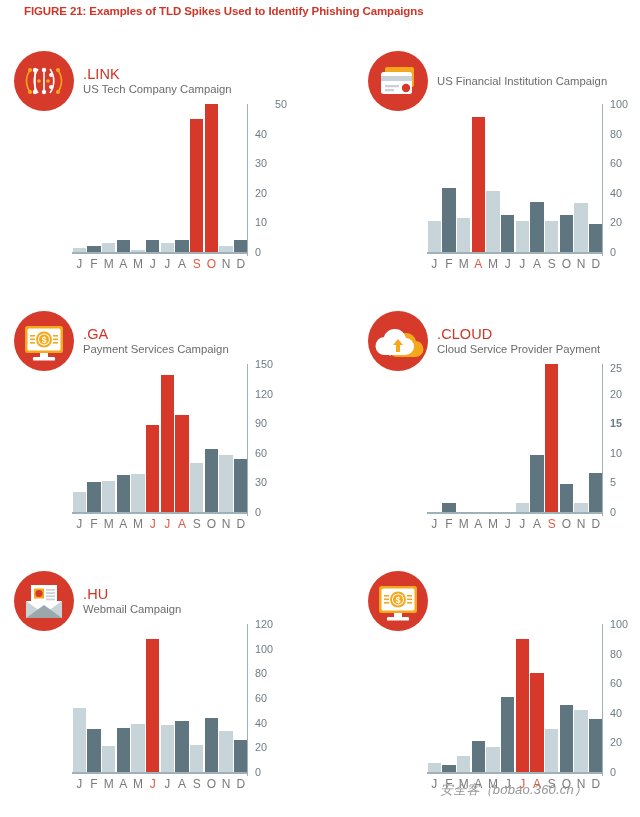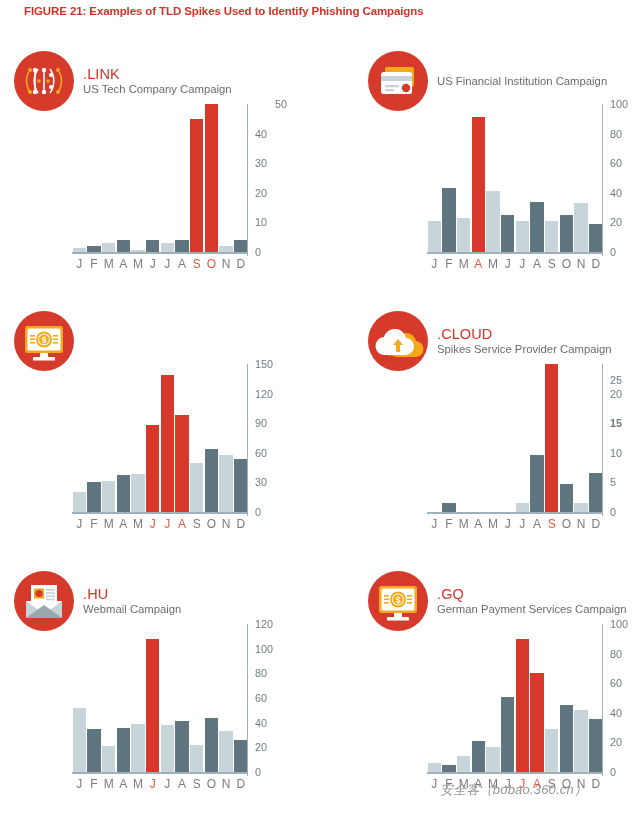--- a/index.html
+++ b/index.html
@@ -342,20 +342,24 @@
         <g fill="#f5a81c">
           <rect x="16" y="24" width="5" height="1.6"></rect>
               <rect x="16" y="27.5" width="5" height="1.6"></rect>
           <rect x="16" y="31" width="5" height="1.6"></rect>
           <rect x="39" y="24" width="5" height="1.6"></rect>
               <rect x="39" y="27.5" width="5" height="1.6"></rect>
           <rect x="39" y="31" width="5" height="1.6"></rect>
         </g>
       </svg>
         </div>
+        <div class="panel-titles">
+          <div class="tld-name">.GA</div>
+          <div class="tld-desc">Payment Services Campaign</div>
+        </div>
       </div>
       <div class="chart">
         <div class="plot">
           <div class="bars">
             <div class="bar light" title="J: 20" style="height: 19.7333px;"></div>
             <div class="bar dark" title="F: 30" style="height: 29.6px;"></div>
             <div class="bar light" title="M: 31" style="height: 30.5867px;"></div>
             <div class="bar dark" title="A: 38" style="height: 37.4933px;"></div>
             <div class="bar light" title="M: 39" style="height: 38.48px;"></div>
             <div class="bar red" title="J: 88" style="height: 86.8267px;"></div>
@@ -399,21 +403,21 @@
           <svg width="60" height="60" viewBox="0 0 60 60">
         <path d="M30 22 a10 10 0 0 1 10 8 a8 8 0 0 1 -1 16 h-18 a8.5 8.5 0 0 1 -1 -17 a10 10 0 0 1 10 -7 z" transform="translate(8,0)" fill="#f5a81c"></path>
         <path d="M27 18 a11 11 0 0 1 11 9 a8.5 8.5 0 0 1 -1 17 h-20 a9 9 0 0 1 -1 -18 a11 11 0 0 1 11 -8 z" fill="#ffffff"></path>
         <path d="M30 28 l5 6 h-3 v7 h-4 v-7 h-3 z" fill="#f5a81c"></path>
         <path d="M22 44 l-5 -6 h3 v-7 h4 v7 h3 z" fill="#ffffff" stroke="#ffffff" stroke-width="0.5"></path>
         <path d="M22 45 l-5 -6 h3 v-6 h4 v6 h3 z" fill="#ffffff"></path>
       </svg>
         </div>
         <div class="panel-titles">
           <div class="tld-name">.CLOUD</div>
-          <div class="tld-desc">Spikes Service Provider Campaign</div>
+          <div class="tld-desc">Cloud Service Provider Payment</div>
         </div>
       </div>
       <div class="chart">
         <div class="plot">
           <div class="bars">
             <div class="bar light" title="J: 0" style="height: 0px;"></div>
             <div class="bar dark" title="F: 1.5" style="height: 8.88px;"></div>
             <div class="bar light" title="M: 0" style="height: 0px;"></div>
             <div class="bar dark" title="A: 0" style="height: 0px;"></div>
             <div class="bar light" title="M: 0" style="height: 0px;"></div>
@@ -427,21 +431,21 @@
           </div>
         </div>
         <div class="axis-line" style="height: 152px; top: 4px;"></div>
         <div class="baseline" style="top: 152px;"></div>
         <div class="yticks">
           <div class="ytick" style="top: 152px;">0</div>
           <div class="ytick" style="top: 122.4px;">5</div>
           <div class="ytick" style="top: 92.8px;">10</div>
           <div class="ytick" style="top: 63.2px; font-weight: bold;">15</div>
           <div class="ytick" style="top: 33.6px;">20</div>
-          <div class="ytick" style="top: 20px;">25</div>
+          <div class="ytick" style="top: 8px;">25</div>
         </div>
         <div class="xlabels" style="top: 157px;">
           <div class="xlabel">J</div>
           <div class="xlabel">F</div>
           <div class="xlabel">M</div>
           <div class="xlabel">A</div>
           <div class="xlabel">M</div>
           <div class="xlabel">J</div>
           <div class="xlabel">J</div>
           <div class="xlabel">A</div>
@@ -536,24 +540,20 @@
         <g fill="#f5a81c">
           <rect x="16" y="24" width="5" height="1.6"></rect>
               <rect x="16" y="27.5" width="5" height="1.6"></rect>
           <rect x="16" y="31" width="5" height="1.6"></rect>
           <rect x="39" y="24" width="5" height="1.6"></rect>
               <rect x="39" y="27.5" width="5" height="1.6"></rect>
           <rect x="39" y="31" width="5" height="1.6"></rect>
         </g>
       </svg>
         </div>
-        <div class="panel-titles">
-          <div class="tld-name">.GQ</div>
-          <div class="tld-desc">German Payment Services Campaign</div>
-        </div>
       </div>
       <div class="chart">
         <div class="plot">
           <div class="bars">
             <div class="bar light" title="J: 6" style="height: 8.88px;"></div>
             <div class="bar dark" title="F: 5" style="height: 7.4px;"></div>
             <div class="bar light" title="M: 11" style="height: 16.28px;"></div>
             <div class="bar dark" title="A: 21" style="height: 31.08px;"></div>
             <div class="bar light" title="M: 17" style="height: 25.16px;"></div>
             <div class="bar dark" title="J: 51" style="height: 75.48px;"></div>

